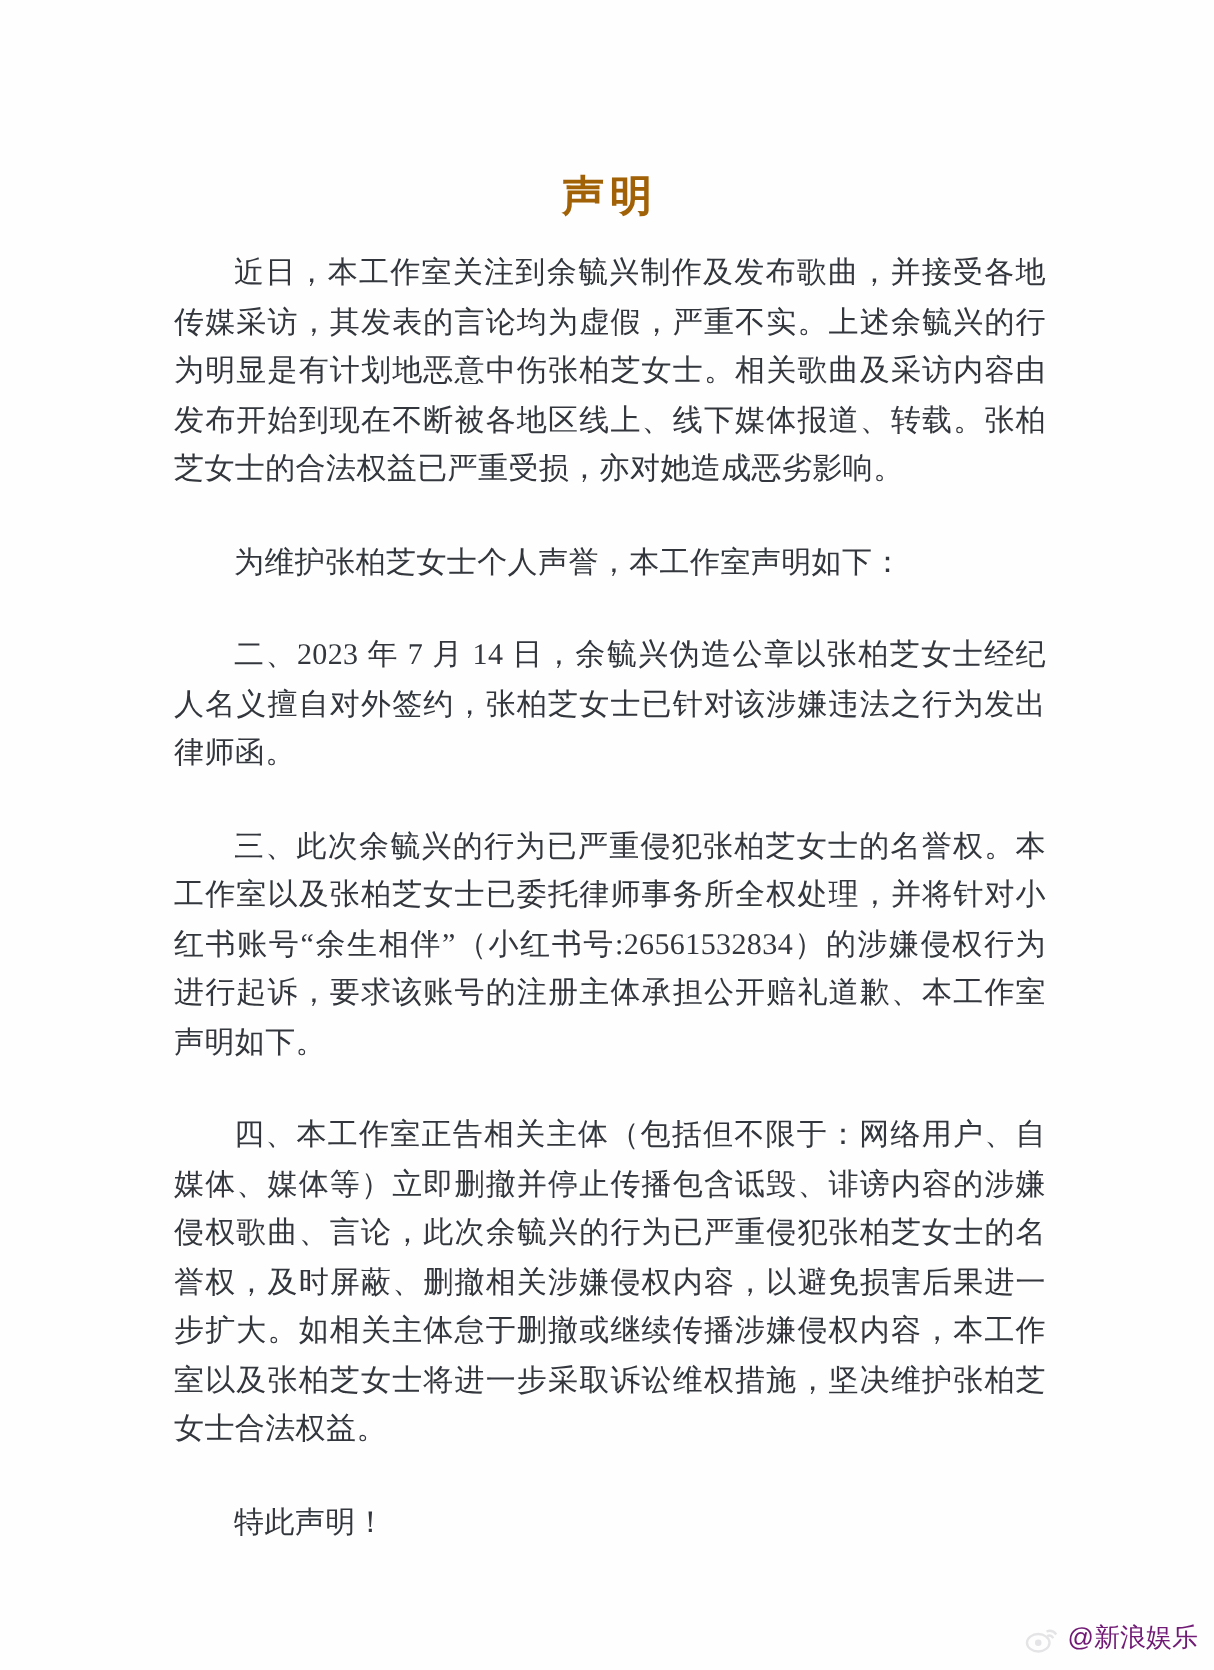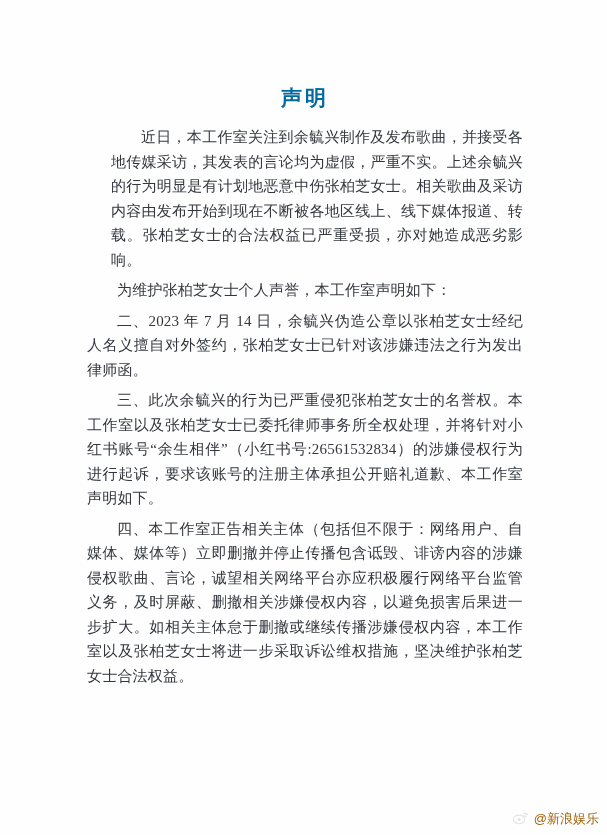--- a/index.html
+++ b/index.html
@@ -18,41 +18,41 @@
   }
   .content {
     padding: 84px 84px 0 87px;
     color: #33373d;
   }
   .doc-title {
     text-align: center;
     font-size: 21px;
     font-weight: 700;
     letter-spacing: 3px;
-    color: #0369a1;
+    color: #a16207;
     margin-bottom: 13px;
   }
   .para {
     font-size: 15px;
     line-height: 24.5px;
     text-align: justify;
     text-indent: 2em;
-    margin-top: 6px;
+    margin-top: 22px;
     color: #33373d;
     letter-spacing: 0.2px;
   }
-  .para.first { margin-top: 0; margin-left: 24px; }
+  .para.first { margin-top: 0; }
   .watermark {
     position: absolute;
     right: 8px;
     bottom: 7px;
     display: flex;
-    align-items: flex-start;
+    align-items: center;
     gap: 4px;
-    color: #a16207;
+    color: #701a75;
     font-size: 13px;
     font-family: "Liberation Sans", "DejaVu Sans", sans-serif;
     user-select: none;
   }
   .watermark svg { display: block; opacity: 0.9; }
 </style>
 </head>
 <body>
 
 <div class="page">
@@ -62,22 +62,23 @@
 
     <p class="para first">近日，本工作室关注到余毓兴制作及发布歌曲，并接受各地传媒采访，其发表的言论均为虚假，严重不实。上述余毓兴的行为明显是有计划地恶意中伤张柏芝女士。相关歌曲及采访内容由发布开始到现在不断被各地区线上、线下媒体报道、转载。张柏芝女士的合法权益已严重受损，亦对她造成恶劣影响。</p>
 
     <p class="para">为维护张柏芝女士个人声誉，本工作室声明如下：</p>
 
 
     <p class="para">二、2023 年 7 月 14 日，余毓兴伪造公章以张柏芝女士经纪人名义擅自对外签约，张柏芝女士已针对该涉嫌违法之行为发出律师函。</p>
 
     <p class="para">三、此次余毓兴的行为已严重侵犯张柏芝女士的名誉权。本工作室以及张柏芝女士已委托律师事务所全权处理，并将针对小红书账号“余生相伴”（小红书号:26561532834）的涉嫌侵权行为进行起诉，要求该账号的注册主体承担公开赔礼道歉、本工作室声明如下。</p>
 
-    <p class="para">四、本工作室正告相关主体（包括但不限于：网络用户、自媒体、媒体等）立即删撤并停止传播包含诋毁、诽谤内容的涉嫌侵权歌曲、言论，诚望相关网络平台亦应积极履行网络平台监管义务，及时屏蔽、删撤相关涉嫌侵权内容，以避免损害后果进一步扩大。如相关主体怠于删撤或继续传播涉嫌侵权内容，本工作室以及张柏芝女士将进一步采取诉讼维权措施，坚决维护张柏芝女士合法权益。</p>
+    <p class="para">四、本工作室正告相关主体（包括但不限于：网络用户、自媒体、媒体等）立即删撤并停止传播包含诋毁、诽谤内容的涉嫌侵权歌曲、言论，此次余毓兴的行为已严重侵犯张柏芝女士的名誉权，及时屏蔽、删撤相关涉嫌侵权内容，以避免损害后果进一步扩大。如相关主体怠于删撤或继续传播涉嫌侵权内容，本工作室以及张柏芝女士将进一步采取诉讼维权措施，坚决维护张柏芝女士合法权益。</p>
 
+    <p class="para">特此声明！</p>
 
   </div>
 
   <div class="watermark">
     <span>
       <svg width="18" height="15" viewBox="0 0 24 20" fill="none" stroke="#e2e2e4" stroke-width="1.6">
         <ellipse cx="9.5" cy="12.5" rx="7.5" ry="5.8"></ellipse>
         <circle cx="9.5" cy="12.5" r="2.2" fill="#e2e2e4" stroke="none"></circle>
         <path d="M15 5 Q19 3.5 21.5 7" fill="none"></path>
         <path d="M15.5 8 Q18 7 19.5 9.5" fill="none"></path>

